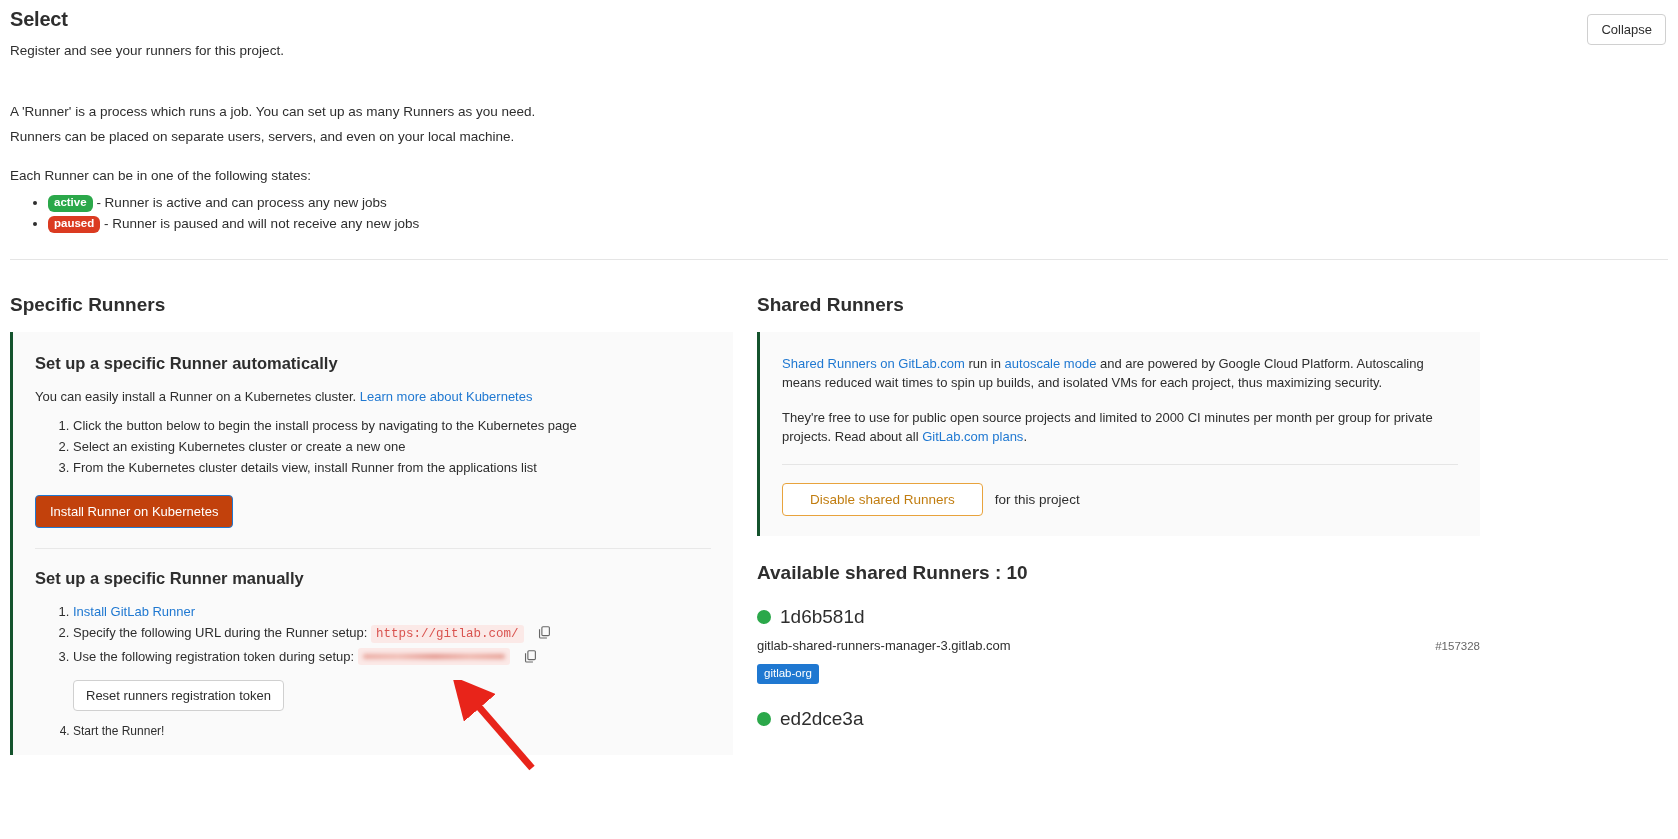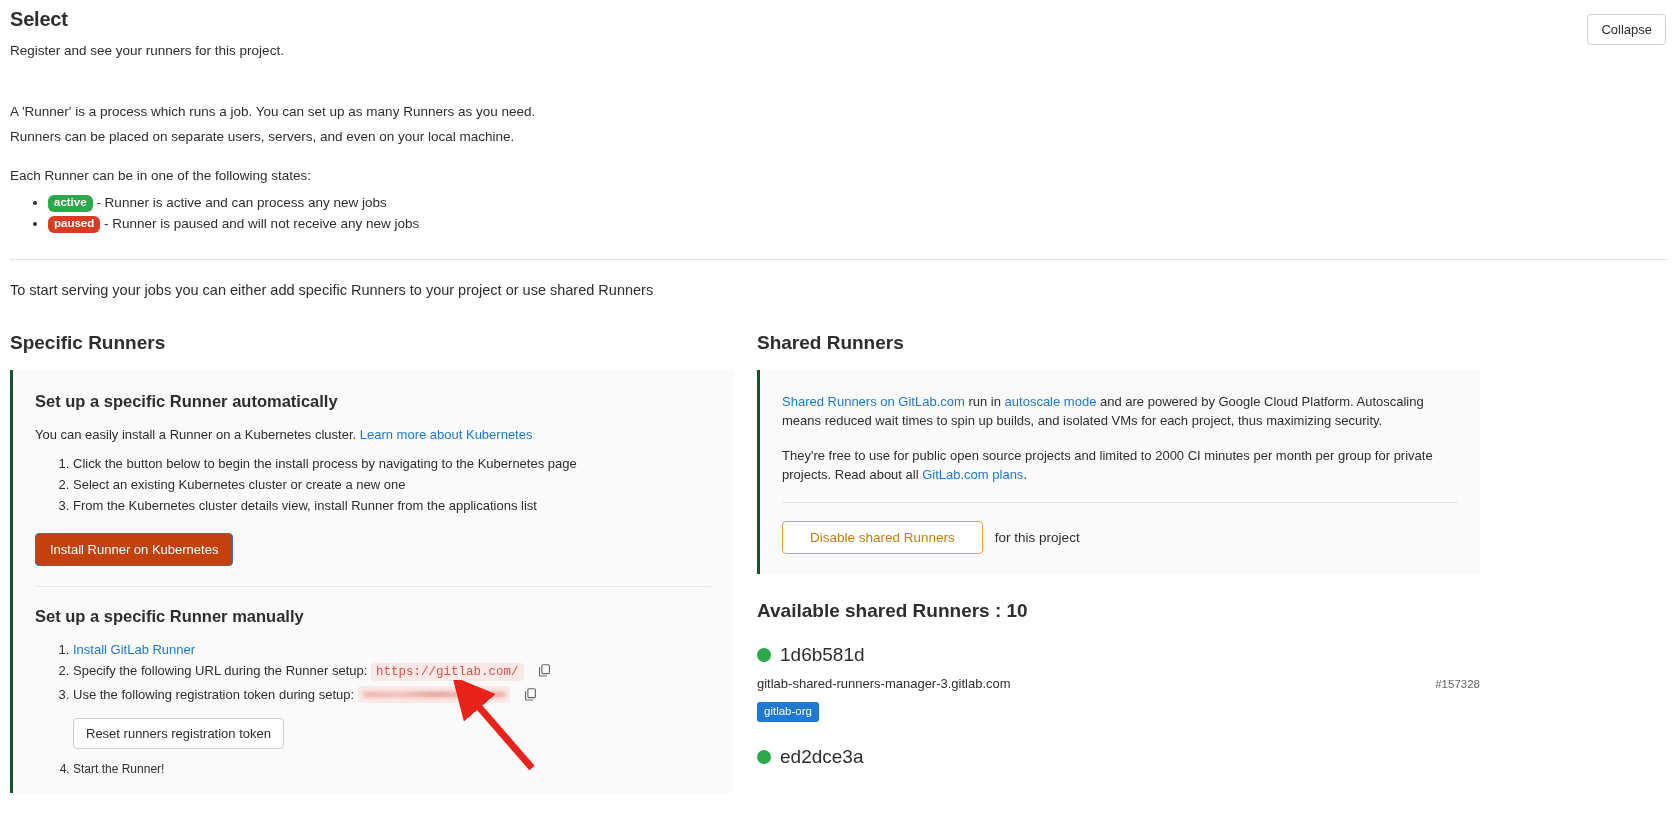--- a/index.html
+++ b/index.html
@@ -160,21 +160,20 @@
       </li>
       <li>
         <span class="badge badge-paused" style="background: rgb(219, 59, 33);">paused</span>
         <span>- Runner is paused and will not receive any new jobs</span>
       </li>
     </ul>
   </div>
 
   <hr class="rule">
 
-  <div class="serving-text">To start serving your jobs you can either add specific Runners to your project or use shared Runners</div>
 
   <div class="columns">
 
     <div class="col-left">
       <h2 class="section-title">Specific Runners</h2>
 
       <div class="panel">
         <h4>Set up a specific Runner automatically</h4>
         <p>
           <span>You can easily install a Runner on a Kubernetes cluster.</span>

